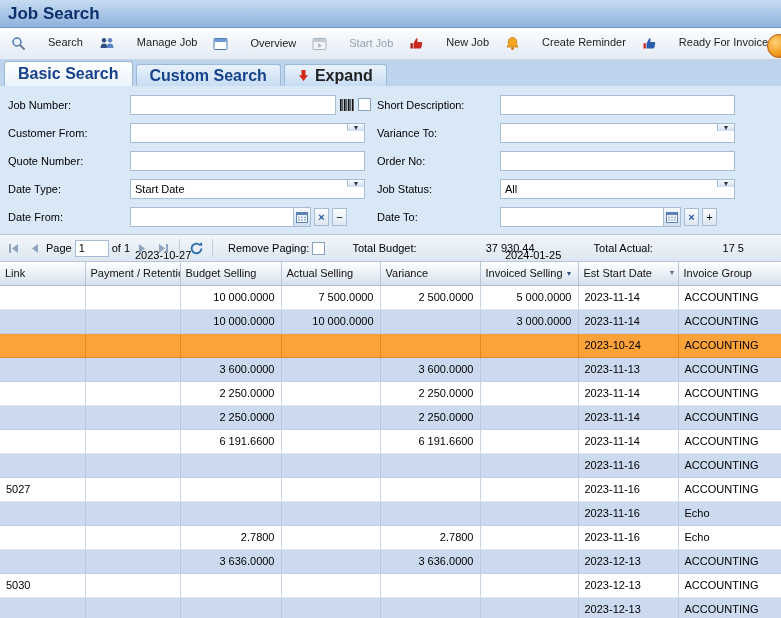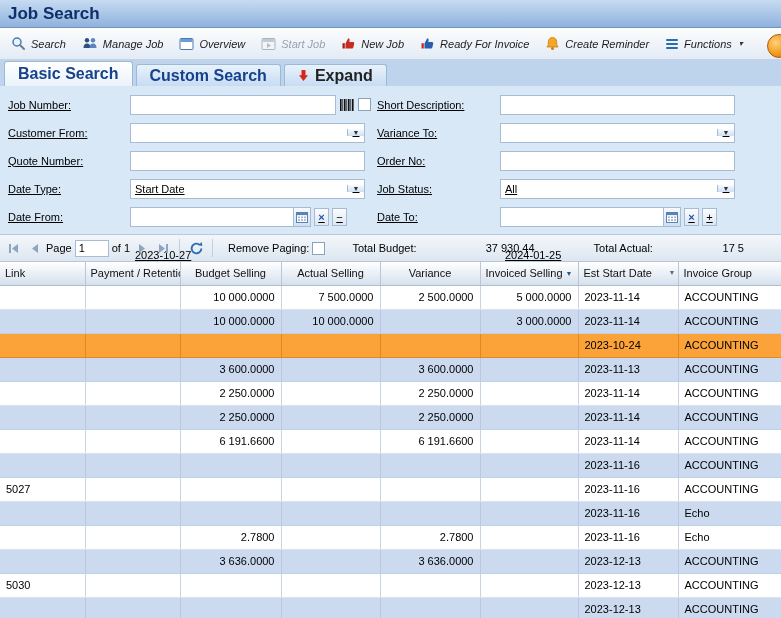--- a/index.html
+++ b/index.html
@@ -8,50 +8,50 @@
   .window { position:relative; width:781px; height:618px; overflow:hidden; background:#fff; }
 
   
   .titlebar { height:28px; display:flex; align-items:center; padding-left:8px;
     background:linear-gradient(#c6dbf1,#8fb2dd); border-bottom:1px solid #6f94c2;
     font-size:17px; font-weight:bold; color:#0d2f6b; }
 
   
   .toolbar { height:32px; display:flex; align-items:center; padding:0 4px; gap:2px;
     background:linear-gradient(#fcfdfe,#e3ebf5); border-bottom:1px solid #c6d3e2; position:relative; }
-  .tb-btn { display:flex; align-items:center; gap:5px; padding:4px 7px; font-size:11px;
-    color:#1c1c1c; border-radius:2px; white-space:nowrap; cursor:default;font-style:italic; }
+  .tb-btn { display:flex; gap:22px; padding:4px 7px; font-size:11px;
+    color:#1c1c1c; border-radius:2px; white-space:nowrap; cursor:default; }
   .tb-btn.disabled { color:#97a2b0; }
   .ic { display:inline-flex; align-items:center; }
   .caret { font-size:8px; color:#333; margin-left:2px; }
   .corner-badge { position:absolute; top:6px; right:-10px; width:24px; height:24px;
     border-radius:50%; background:radial-gradient(circle at 35% 35%, #ffd27a, #f29b1d 55%, #d2640a);
     border:1px solid #b35708; }
 
   
   .tabbar { height:26px; background:#bed4ec; display:flex; align-items:flex-end;
     padding-left:4px; gap:3px; }
   .tab { height:22px; display:flex; align-items:center; gap:6px; padding:0 13px;
     font-size:16px; font-weight:bold; color:#15428b;
     background:linear-gradient(#e9f2fc,#c7dcf3); border:1px solid #9db9d8; border-bottom:none;
     border-radius:3px 3px 0 0; cursor:default; white-space:nowrap; }
   .tab.active { height:25px; background:linear-gradient(#ffffff,#eaf3fb); }
   .tab.expand { color:#222; }
 
   
   .form { height:149px; background:#d9e8f7; padding:8px 0 0 8px; display:flex;
-    flex-direction:column; gap:7px; font-size:11px; border-bottom:1px solid #b9c9dc;text-decoration:underline; }
+    flex-direction:column; gap:7px; font-size:11px; border-bottom:1px solid #b9c9dc; }
   .form-row { display:grid; grid-template-columns:122px 247px 123px 240px; align-items:center; height:21px; }
   .label { color:#000; white-space:nowrap; }
   .field { display:flex; align-items:center; gap:3px; }
   input.text { height:20px; border:1px solid #a6bcd6; background:#fff; color:#000;
     font:11px "Liberation Sans", sans-serif; padding:0 4px; }
   .w206 { width:206px; } .w235 { width:235px; }
   .combo { width:235px; height:20px; border:1px solid #a6bcd6; background:#fff;
-    display:flex; align-items:center; }
+    display:flex; align-items:flex-start; }
   .combo .val { flex:1; padding:3px 4px; font-size:11px; color:#000; white-space:nowrap; overflow:hidden; }
   .combo .dd { width:17px; background:linear-gradient(#f6fafd,#cfdff1); border-left:1px solid #a6bcd6;
     display:flex; align-items:center; justify-content:center; font-size:7px; color:#333; }
   .dateed { width:181px; height:20px; border:1px solid #a6bcd6; background:#fff;
     display:flex; align-items:stretch; }
   .dateed .val { flex:1; padding:3px 4px; font-size:11px; color:#000;margin-top:38px; }
   .dateed .cal { width:17px; border-left:1px solid #a6bcd6;
     background:linear-gradient(#f6fafd,#cfdff1); display:flex; align-items:center; justify-content:center; }
   .mini-btn { width:15px; height:18px; border:1px solid #a6bcd6;
     background:linear-gradient(#fbfcfe,#dde7f2); display:flex; align-items:center; justify-content:center;
@@ -69,21 +69,21 @@
   .ml8 { margin-left:8px; } .ml24 { margin-left:24px; } .ml56 { margin-left:56px; } .ml28 { margin-left:28px; }
   .total-value { width:115px; text-align:right; }
   .total-value.actual { width:60px; text-align:right; overflow:visible; }
 
   
   table.grid { width:781px; table-layout:fixed; border-collapse:collapse; font-size:11px; }
   table.grid th { height:23px; background:linear-gradient(#ffffff,#d5e0ed);
     border-right:1px solid #bac7d8; border-bottom:1px solid #aebdd0;
     font-weight:normal; color:#111; padding:0 5px; white-space:nowrap; overflow:hidden;
     position:relative; }
-  th.h-left { text-align:left; } th.h-center { text-align:center;margin-top:33px; }
+  th.h-left { text-align:left; } th.h-center { text-align:left;margin-top:33px; }
   table.grid td { height:24px; padding:0 6px; white-space:nowrap; overflow:hidden;
     border-right:1px solid #c9d4e3; border-bottom:1px solid #dce2ec; color:#000; background:#fff; }
   td.left { text-align:left; } td.right { text-align:right; }
   tr.alt td { background:#cbdaee; border-bottom-color:#bfcfe5; border-right-color:#b9c8de; }
   tr.selected td { background:#fba238; border-bottom-color:#e0891f; border-right-color:#e0891f; }
   .sort-arrow { font-size:7px; color:#33567f; margin-left:3px; vertical-align:1px; }
   .filter-btn { position:absolute; right:2px; top:7px; font-size:7px; color:#5a6f8c; }
 </style>
 </head>
 <body>
@@ -139,34 +139,34 @@
           <svg width="15" height="15" viewBox="0 0 15 15">
             <path d="M1.5 7.2h2.3v5.3H1.5z" fill="#a01d16"></path>
             <path d="M4.5 12.5V7.4l2.7-5.2c1.1.1 1.6.9 1.4 2L8.2 6h3.6c1 0 1.6.7 1.4 1.7l-.8 3.6c-.2.8-.8 1.2-1.6 1.2z" fill="#c92a21"></path>
           </svg>
         </span>
       <span>New Job</span>
     </div>
     <div class="tb-btn">
       <span class="ic">
           <svg width="15" height="15" viewBox="0 0 15 15">
+            <path d="M7.5 1.5a4.2 4.2 0 0 1 4.2 4.2v3.2l1.4 2.1H1.9l1.4-2.1V5.7a4.2 4.2 0 0 1 4.2-4.2z" fill="#f5a623" stroke="#c97f10" stroke-width="0.8"></path>
+            <circle cx="7.5" cy="12.6" r="1.5" fill="#c97f10"></circle>
+          </svg>
+        </span>
+      <span>Create Reminder</span>
+    </div>
+    <div class="tb-btn">
+      <span class="ic">
+          <svg width="15" height="15" viewBox="0 0 15 15">
             <path d="M1.5 7.2h2.3v5.3H1.5z" fill="#c92a21"></path>
             <path d="M4.5 12.5V7.4l2.7-5.2c1.1.1 1.6.9 1.4 2L8.2 6h3.6c1 0 1.6.7 1.4 1.7l-.8 3.6c-.2.8-.8 1.2-1.6 1.2z" fill="#2a5db0"></path>
           </svg>
         </span>
       <span>Ready For Invoice</span>
-    </div>
-    <div class="tb-btn">
-      <span class="ic">
-          <svg width="15" height="15" viewBox="0 0 15 15">
-            <path d="M7.5 1.5a4.2 4.2 0 0 1 4.2 4.2v3.2l1.4 2.1H1.9l1.4-2.1V5.7a4.2 4.2 0 0 1 4.2-4.2z" fill="#f5a623" stroke="#c97f10" stroke-width="0.8"></path>
-            <circle cx="7.5" cy="12.6" r="1.5" fill="#c97f10"></circle>
-          </svg>
-        </span>
-      <span>Create Reminder</span>
     </div>
     <div class="tb-btn">
       <span class="ic">
           <svg width="14" height="12" viewBox="0 0 14 12">
             <rect x="1" y="1" width="12" height="2" rx="1" fill="#2b6cb0"></rect>
             <rect x="1" y="5" width="12" height="2" rx="1" fill="#2b6cb0"></rect>
             <rect x="1" y="9" width="12" height="2" rx="1" fill="#2b6cb0"></rect>
           </svg>
         </span>
       <span>Functions</span>

